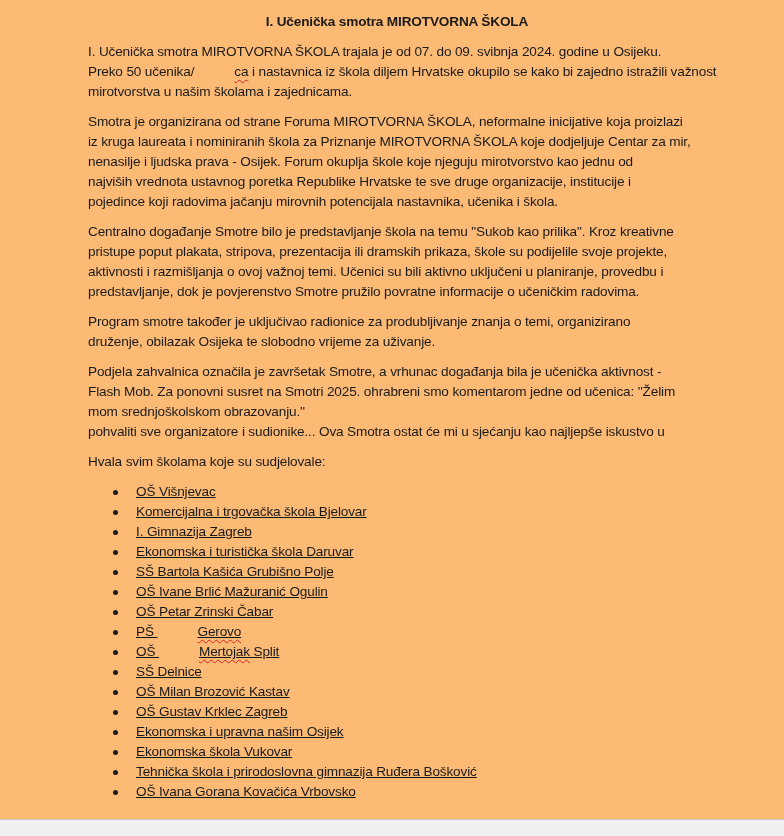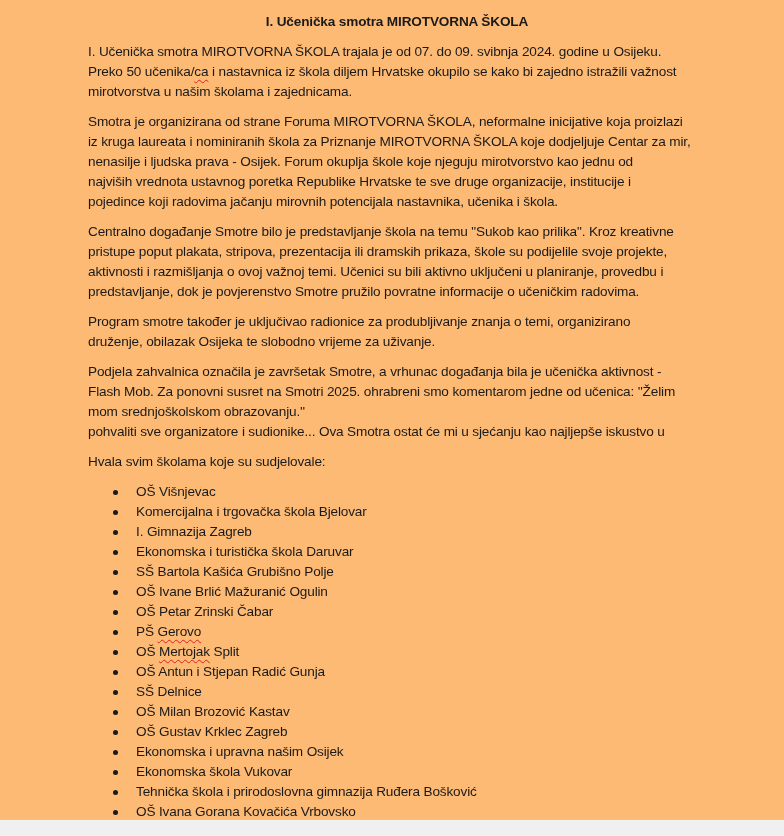--- a/index.html
+++ b/index.html
@@ -45,35 +45,37 @@
     white-space: normal;
   }
   .para .ln {
     display: block;
     white-space: nowrap;
   }
   .squiggle {
     text-decoration: underline wavy #e02020;
     text-decoration-thickness: 1px;
     text-underline-offset: 3px;
+    margin-left: 40px;
   }
   .thanks {
     margin: 0 0 10px 0;
   }
   ul.schools {
     list-style: none;
     margin: 0;
     padding: 0;
   }
   ul.schools li {
     position: relative;
     height: 20px;
     line-height: 20px;
     padding-left: 48px;
     white-space: nowrap;
+    text-decoration: underline;
   }
   ul.schools li .bullet {
     position: absolute;
     left: 25px;
     top: 8px;
     width: 5px;
     height: 5px;
     border-radius: 50%;
     background: #1a1a1a;
   }
@@ -134,21 +136,20 @@
     <ul class="schools" id="schools-list">
         <li><span class="bullet"></span><span>OŠ Višnjevac</span></li>
         <li><span class="bullet"></span><span>Komercijalna i trgovačka škola Bjelovar</span></li>
         <li><span class="bullet"></span><span>I. Gimnazija Zagreb</span></li>
         <li><span class="bullet"></span><span>Ekonomska i turistička škola Daruvar</span></li>
         <li><span class="bullet"></span><span>SŠ Bartola Kašića Grubišno Polje</span></li>
         <li><span class="bullet"></span><span>OŠ Ivane Brlić Mažuranić Ogulin</span></li>
         <li><span class="bullet"></span><span>OŠ Petar Zrinski Čabar</span></li>
         <li><span class="bullet"></span><span>PŠ </span><span class="squiggle">Gerovo</span></li>
         <li><span class="bullet"></span><span>OŠ </span><span class="squiggle">Mertojak</span><span> Split</span></li>
-        <li><span class="bullet"></span><span>OŠ Antun i Stjepan Radić Gunja</span></li>
         <li><span class="bullet"></span><span>SŠ Delnice</span></li>
         <li><span class="bullet"></span><span>OŠ Milan Brozović Kastav</span></li>
         <li><span class="bullet"></span><span>OŠ Gustav Krklec Zagreb</span></li>
         <li><span class="bullet"></span><span>Ekonomska i upravna našim Osijek</span></li>
         <li><span class="bullet"></span><span>Ekonomska škola Vukovar</span></li>
         <li><span class="bullet"></span><span>Tehnička škola i prirodoslovna gimnazija Ruđera Bošković</span></li>
         <li><span class="bullet"></span><span>OŠ Ivana Gorana Kovačića Vrbovsko</span></li>
       </ul>
   </div>
 </div>

